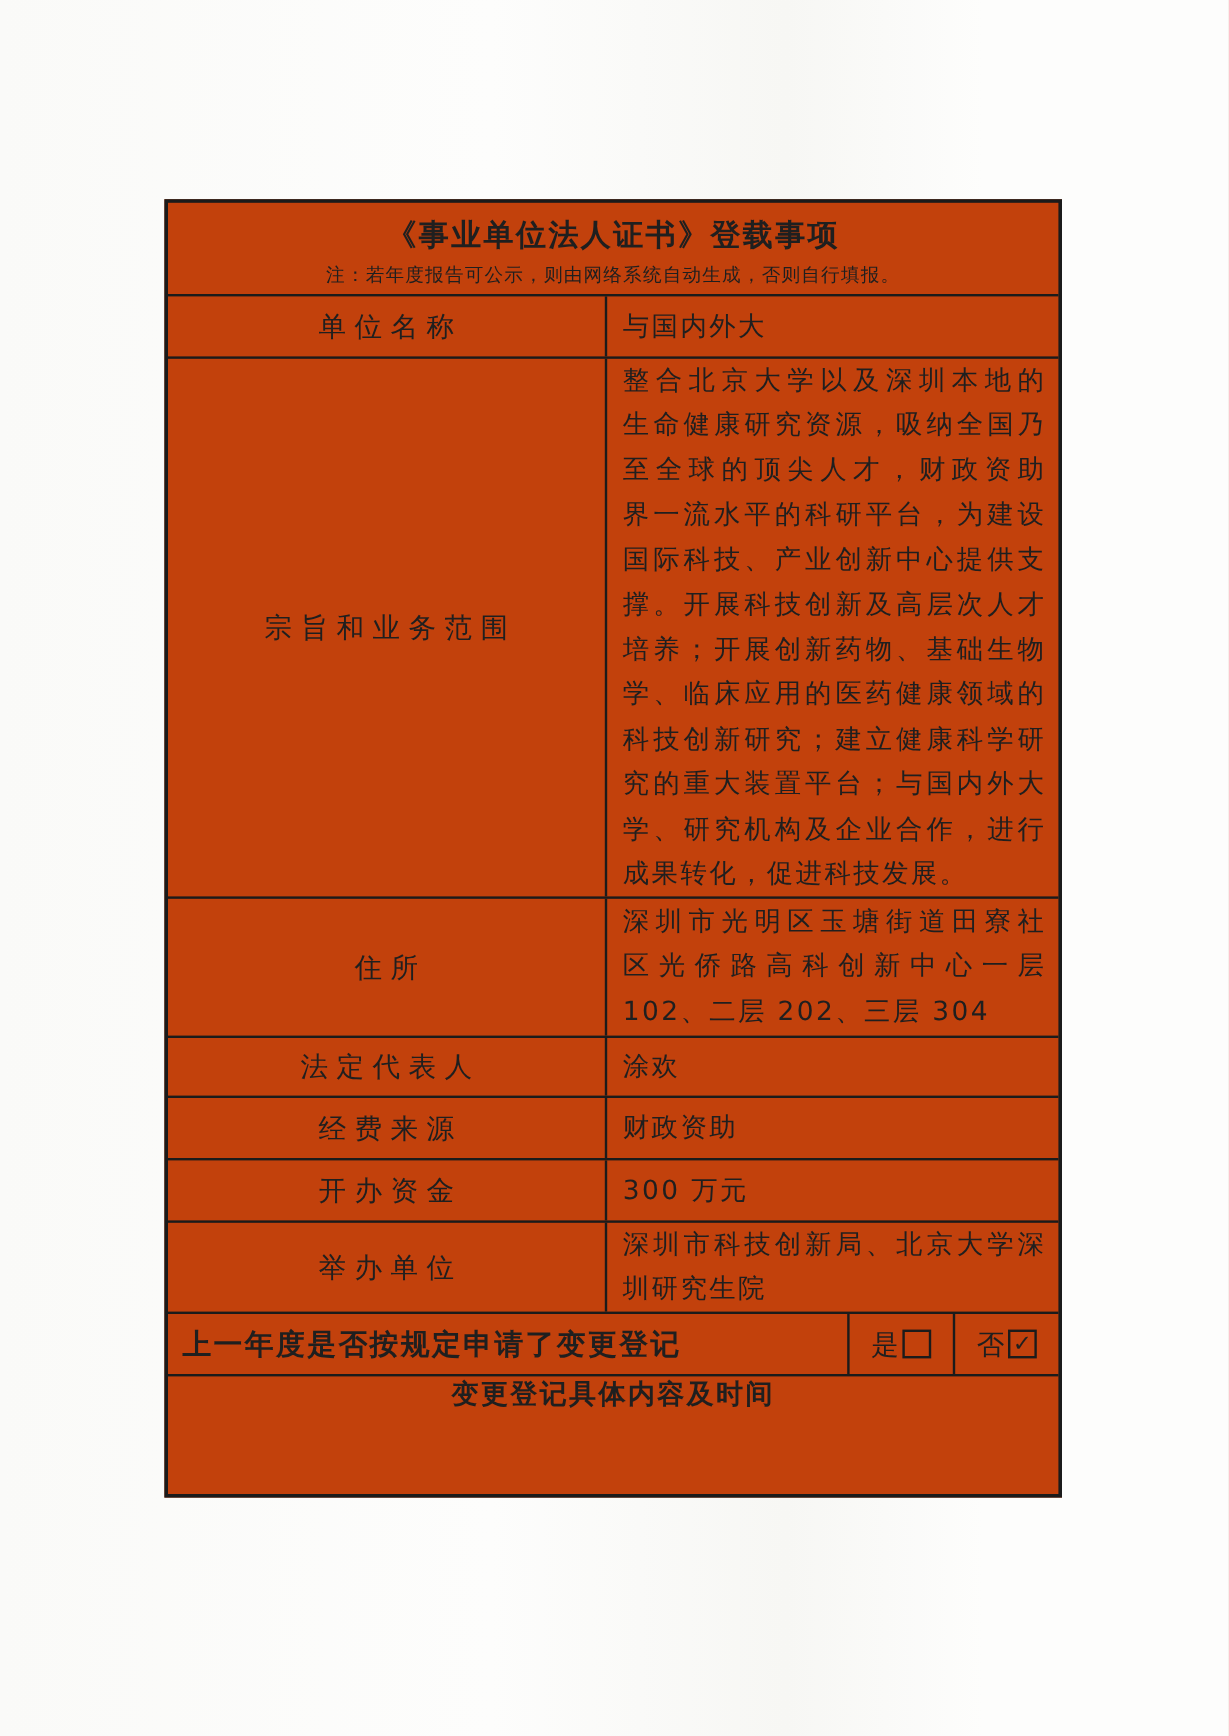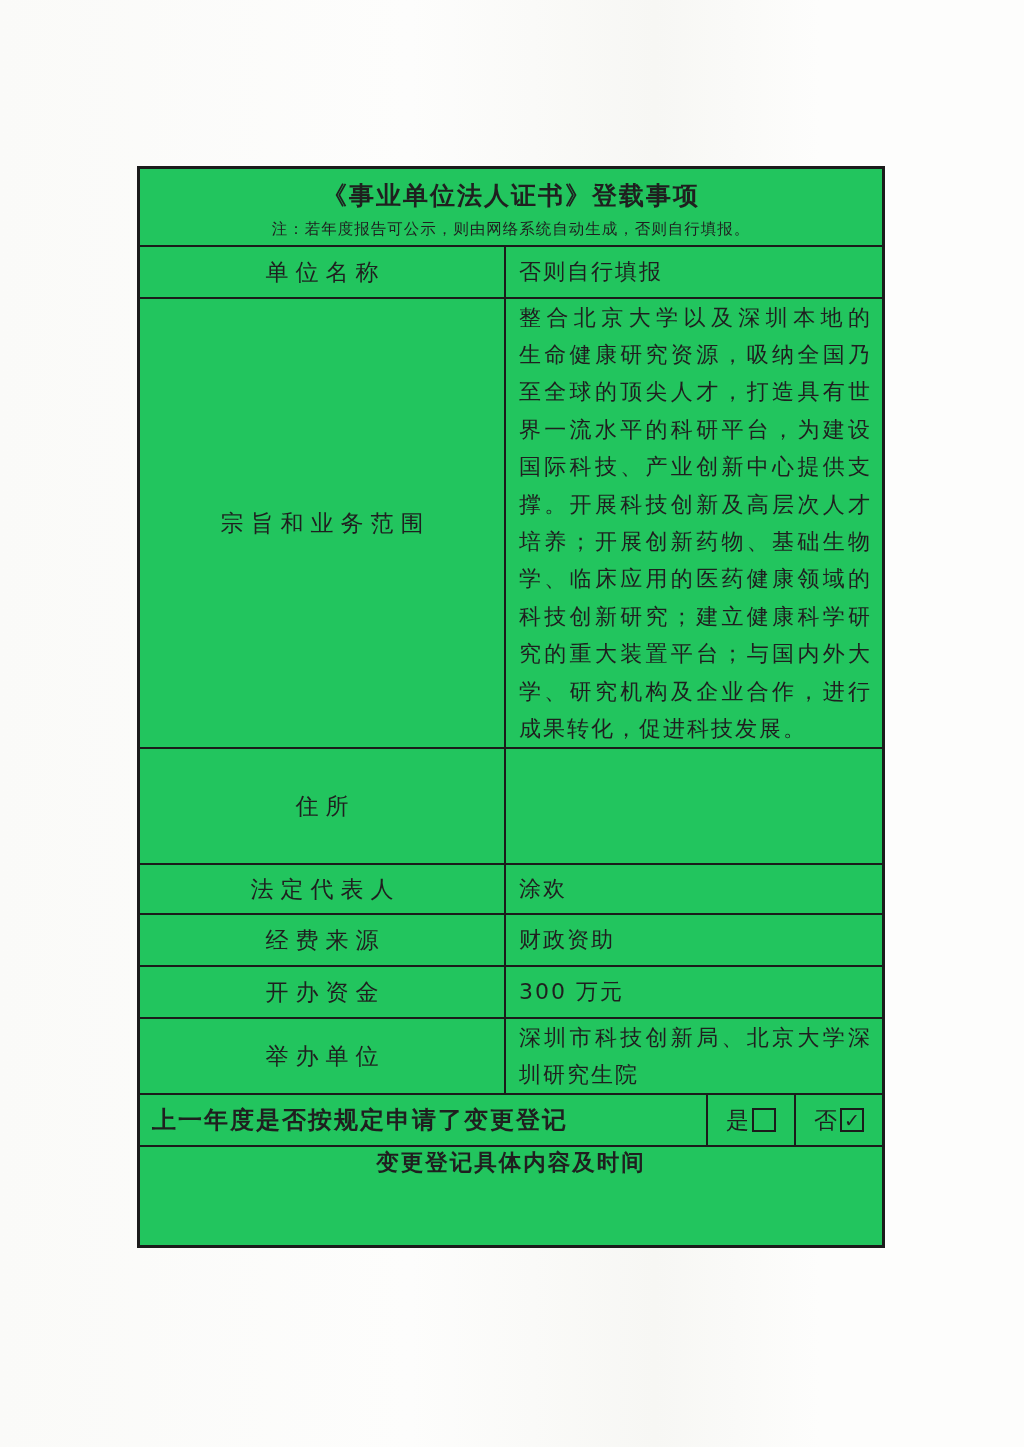--- a/index.html
+++ b/index.html
@@ -21,21 +21,21 @@
     inset: 0;
     background: linear-gradient(90deg, #fafaf8 0%, #fdfdfc 40%, #f7f7f4 64%, #fdfdfc 80%);
   }
 
   .doc-table {
     position: absolute;
     left: 137px;
     top: 166px;
     width: 748px;
     border: 3px solid #1b1b1b;
-    background: #22c55e;
+    background: #c2410c;
     box-sizing: border-box;
   }
   .t-row {
     display: flex;
     border-top: 2px solid #1b1b1b;
     box-sizing: border-box;
   }
   .t-row:first-child { border-top: none; }
 
   .header-cell {
@@ -160,43 +160,48 @@
 
 <div class="doc-table">
 
   <div class="t-row header-cell" style="height:76px;">
     <div class="doc-title">《事业单位法人证书》登载事项</div>
     <div class="doc-note">注：若年度报告可公示，则由网络系统自动生成，否则自行填报。</div>
   </div>
 
   <div class="t-row" style="height:52px;">
     <div class="cell-label">单位名称</div>
-    <div class="cell-value">否则自行填报</div>
+    <div class="cell-value">与国内外大</div>
   </div>
 
   <div class="t-row" style="height:450px;">
     <div class="cell-label">宗旨和业务范围</div>
     <div class="cell-value">
       <div class="vline just">整合北京大学以及深圳本地的</div>
       <div class="vline just">生命健康研究资源，吸纳全国乃</div>
-      <div class="vline just">至全球的顶尖人才，打造具有世</div>
+      <div class="vline just">至全球的顶尖人才，财政资助</div>
       <div class="vline just">界一流水平的科研平台，为建设</div>
       <div class="vline just">国际科技、产业创新中心提供支</div>
       <div class="vline just">撑。开展科技创新及高层次人才</div>
       <div class="vline just">培养；开展创新药物、基础生物</div>
       <div class="vline just">学、临床应用的医药健康领域的</div>
       <div class="vline just">科技创新研究；建立健康科学研</div>
       <div class="vline just">究的重大装置平台；与国内外大</div>
       <div class="vline just">学、研究机构及企业合作，进行</div>
       <div class="vline">成果转化，促进科技发展。</div>
     </div>
   </div>
 
   <div class="t-row" style="height:116px;">
     <div class="cell-label">住所</div>
+    <div class="cell-value">
+      <div class="vline just">深圳市光明区玉塘街道田寮社</div>
+      <div class="vline just">区光侨路高科创新中心一层</div>
+      <div class="vline">102、二层 202、三层 304</div>
+    </div>
   </div>
 
   <div class="t-row" style="height:50px;">
     <div class="cell-label">法定代表人</div>
     <div class="cell-value">涂欢</div>
   </div>
 
   <div class="t-row" style="height:52px;">
     <div class="cell-label">经费来源</div>
     <div class="cell-value">财政资助</div>

